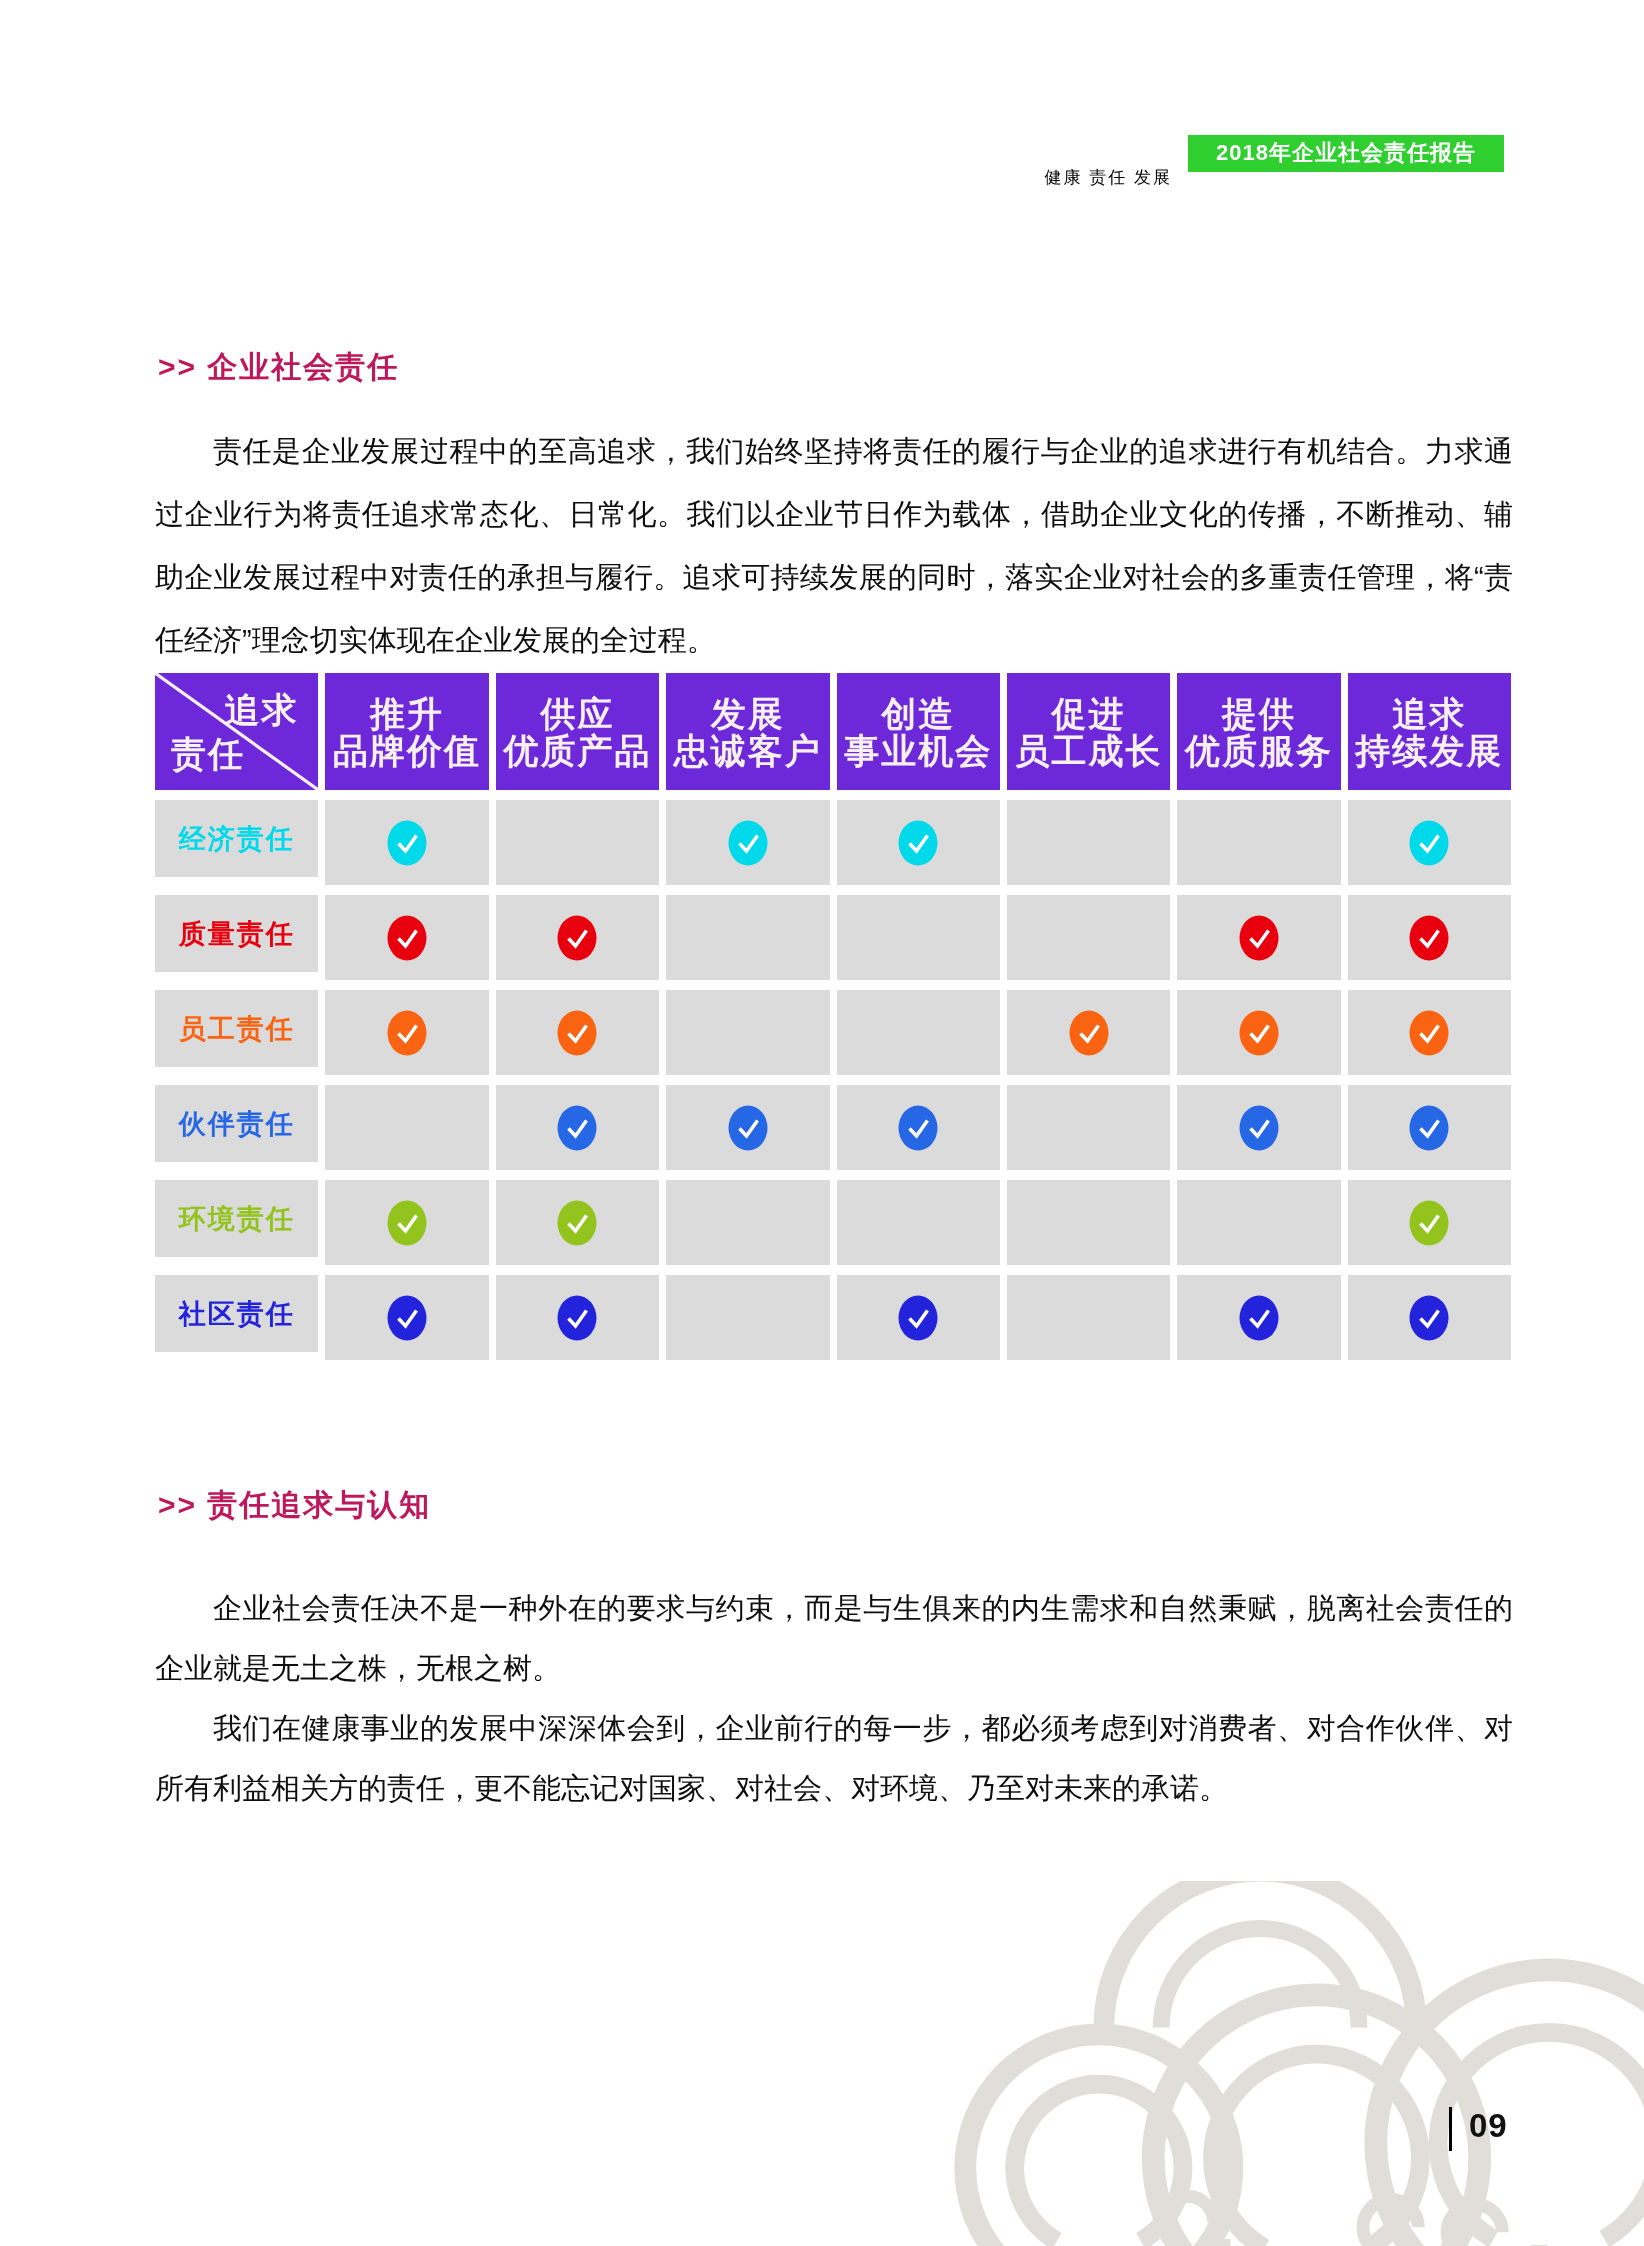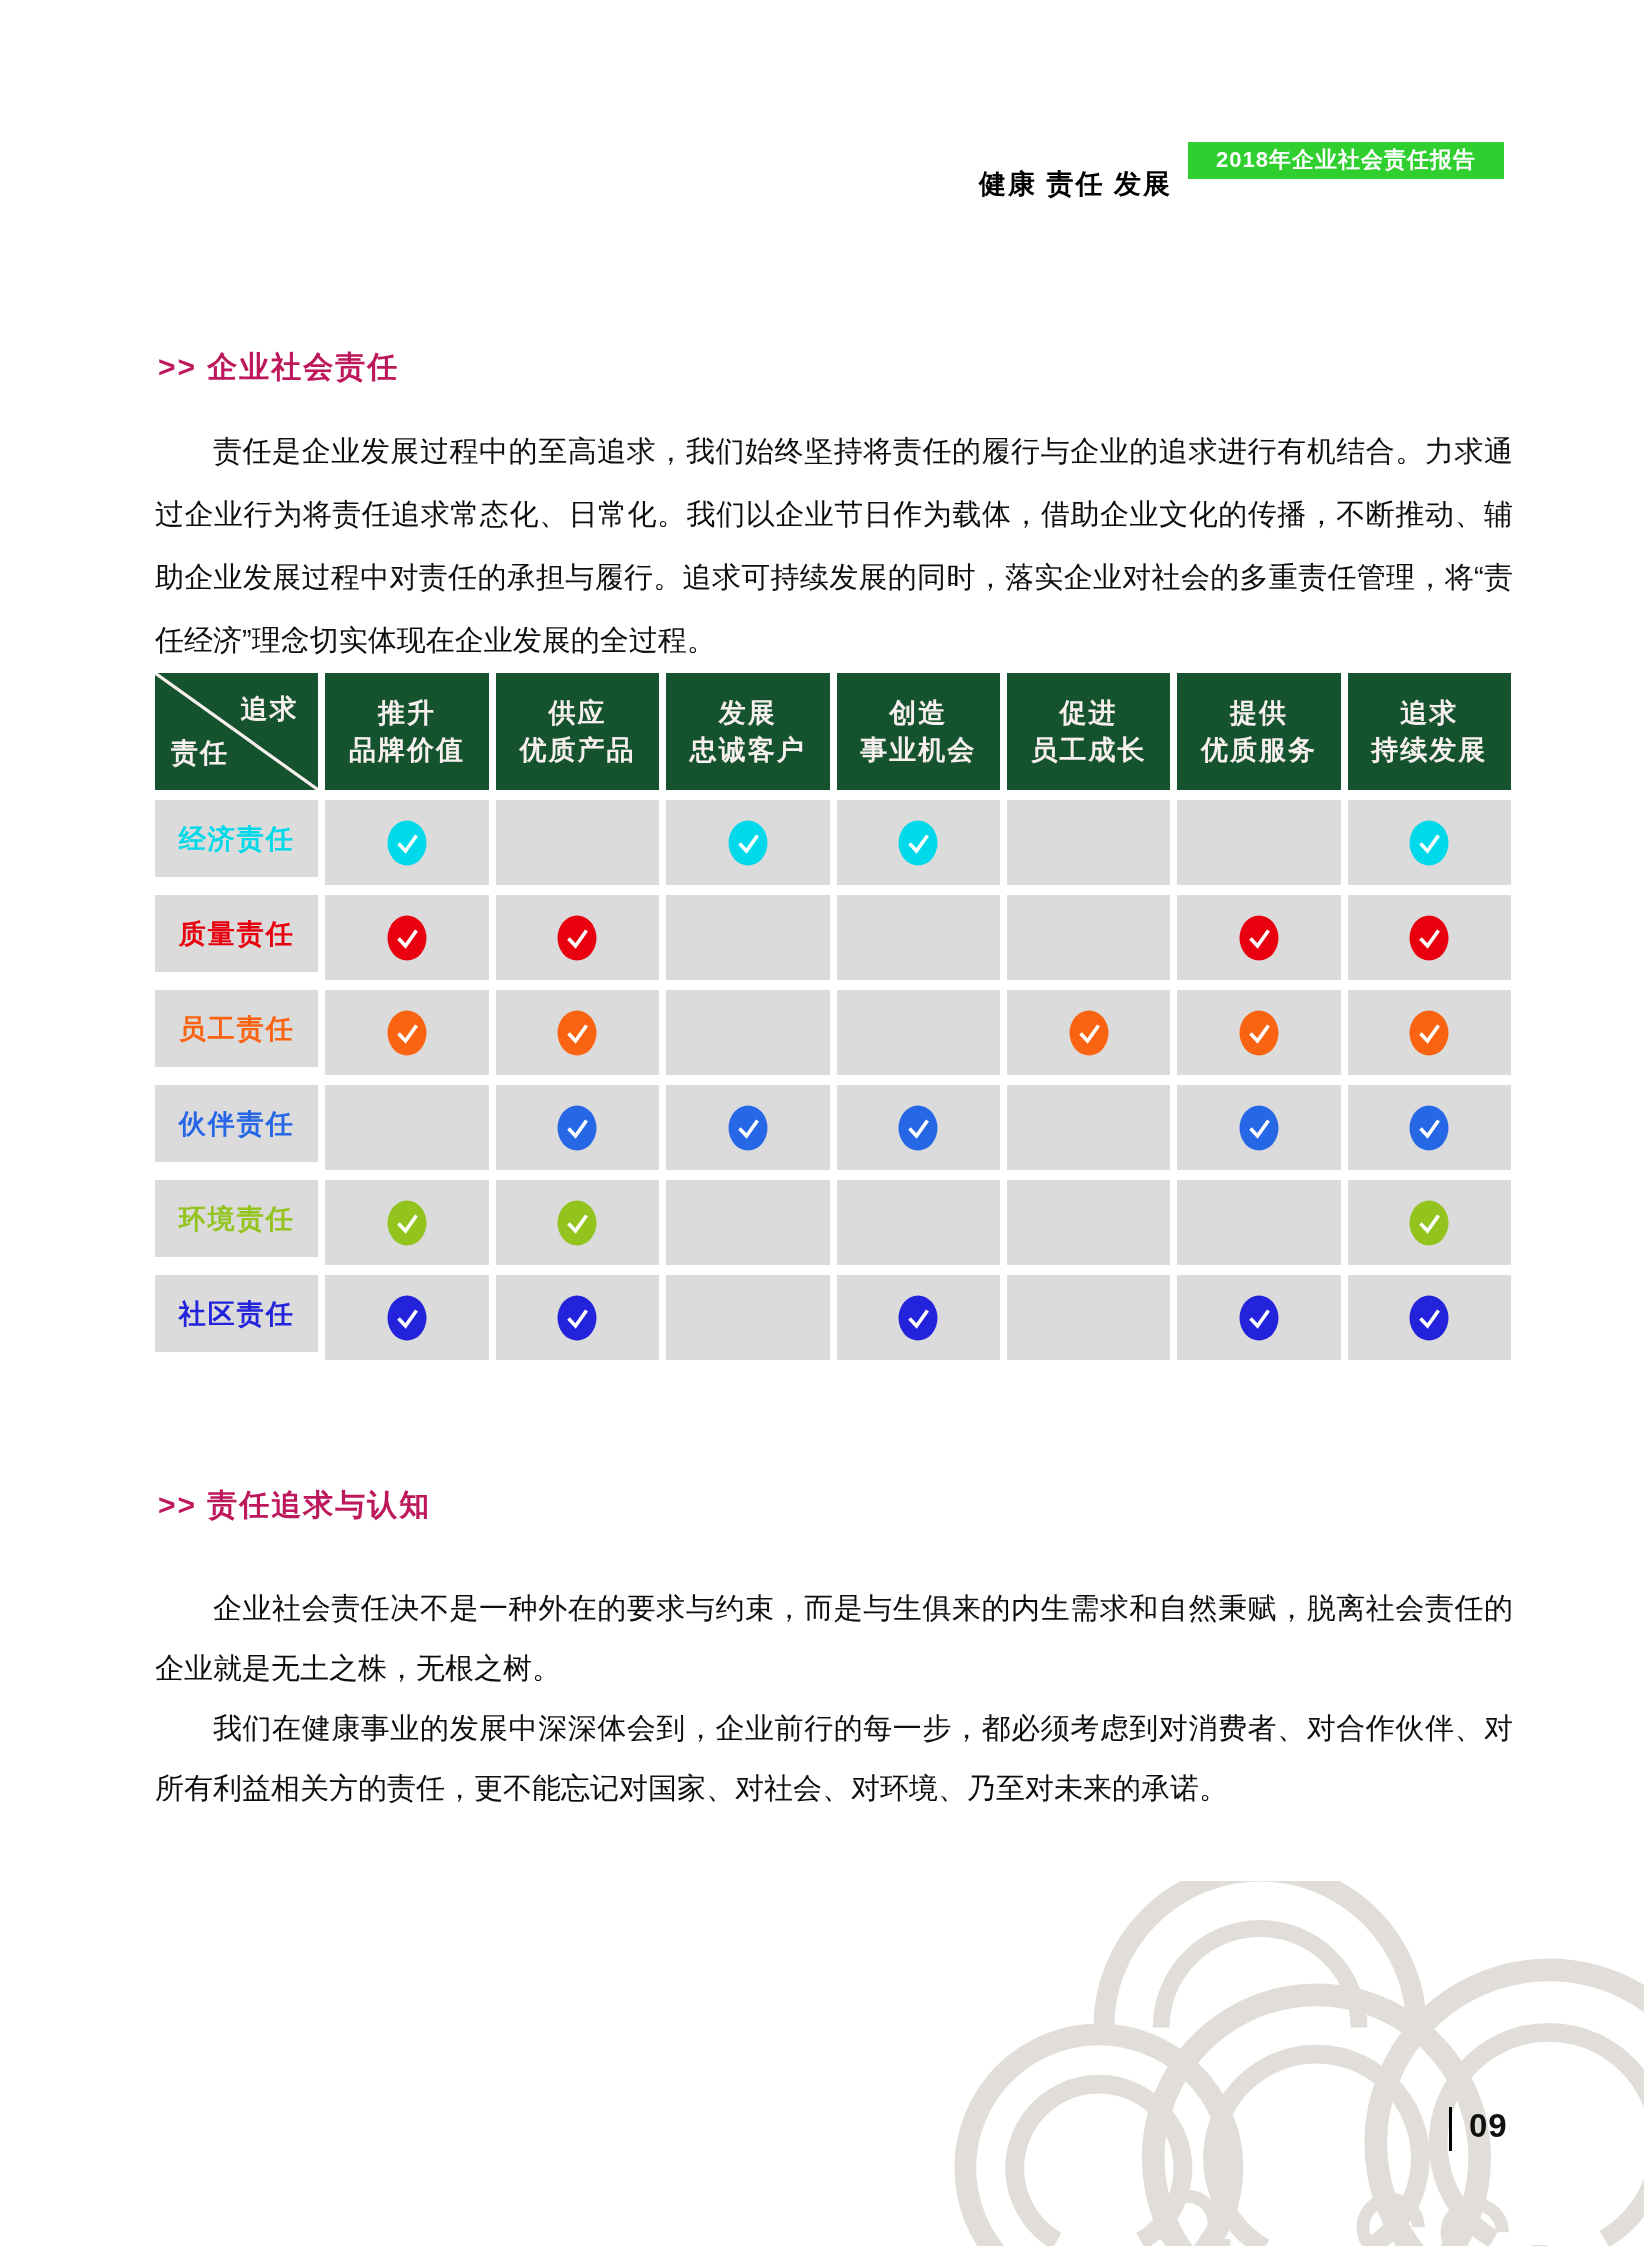--- a/index.html
+++ b/index.html
@@ -3,44 +3,44 @@
 <meta charset="utf-8">
 <style>
   html,body{margin:0;padding:0;}
   body{
     width:1644px;height:2246px;position:relative;overflow:hidden;
     background:#ffffff;color:#0d0d0d;
     font-family:"Liberation Sans","DejaVu Sans",sans-serif;
   }
   
   .top-header{position:absolute;top:118px;right:140px;display:flex;align-items:center;gap:16px;}
-  .motto{font-size:27px;font-weight:700;color:#000;letter-spacing:2px;white-space:pre;margin-top:48px;}
+  .motto{font-size:17px;font-weight:400;color:#000;letter-spacing:2px;white-space:pre;margin-top:48px;}
   .badge{background:#30CF30;color:#fff;font-size:22px;font-weight:700;padding:3px 28px 4px;letter-spacing:1px;}
 
   
   .section-title{position:absolute;left:158px;margin:0;font-size:30px;font-weight:800;color:#be185d;letter-spacing:2px;}
   #title1{top:347px;}
   #title2{top:1485px;}
 
   
   .para-block{position:absolute;left:155px;width:1358px;}
   #para-block1{top:420px;}
   #para-block2{top:1578px;}
   .para{margin:0;font-size:29px;line-height:63px;text-indent:2em;text-align:justify;color:#0e0e0e;}
   #para-block2 .para{line-height:60px;}
 
   
   #matrix-grid{
     position:absolute;left:155px;top:673px;width:1356px;
     display:grid;grid-template-columns:repeat(8,1fr);column-gap:7px;row-gap:10px;
   }
   .hcell{
-    height:117px;background:#14532d;color:#F8EFEF;
+    height:117px;background:#6d28d9;color:#F8EFEF;
     display:flex;flex-direction:column;justify-content:center;align-items:center;
-    font-weight:700;font-size:27px;line-height:37px;letter-spacing:2px;
+    font-weight:700;font-size:35px;line-height:37px;letter-spacing:2px;
   }
   .hcell.corner{position:relative;}
   .corner .diag{position:absolute;left:0;top:0;width:100%;height:100%;}
   .corner .tr{position:absolute;top:18px;right:20px;}
   .corner .bl{position:absolute;bottom:18px;left:16px;}
   .cell{height:85px;background:#DBDBDB;display:flex;align-items:center;justify-content:center;}
   .rlabel{height:77px;background:#DBDBDB;display:flex;align-items:center;justify-content:center;
     font-size:27px;font-weight:700;letter-spacing:2px;}
   svg.check{width:40px;height:46px;display:block;}
 

